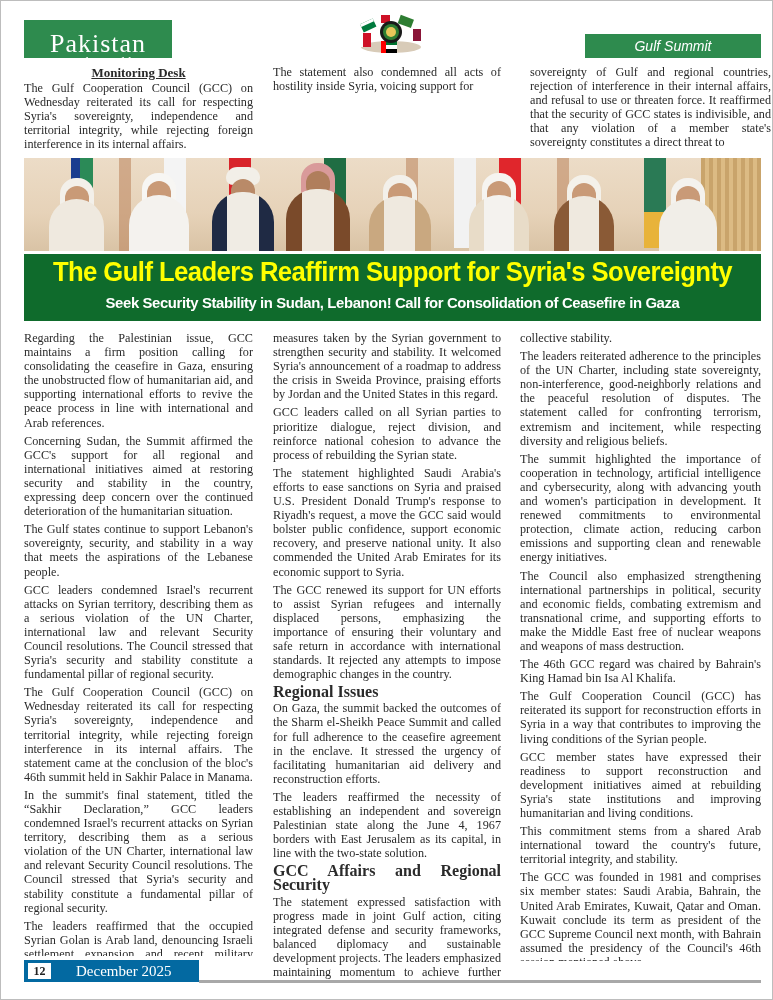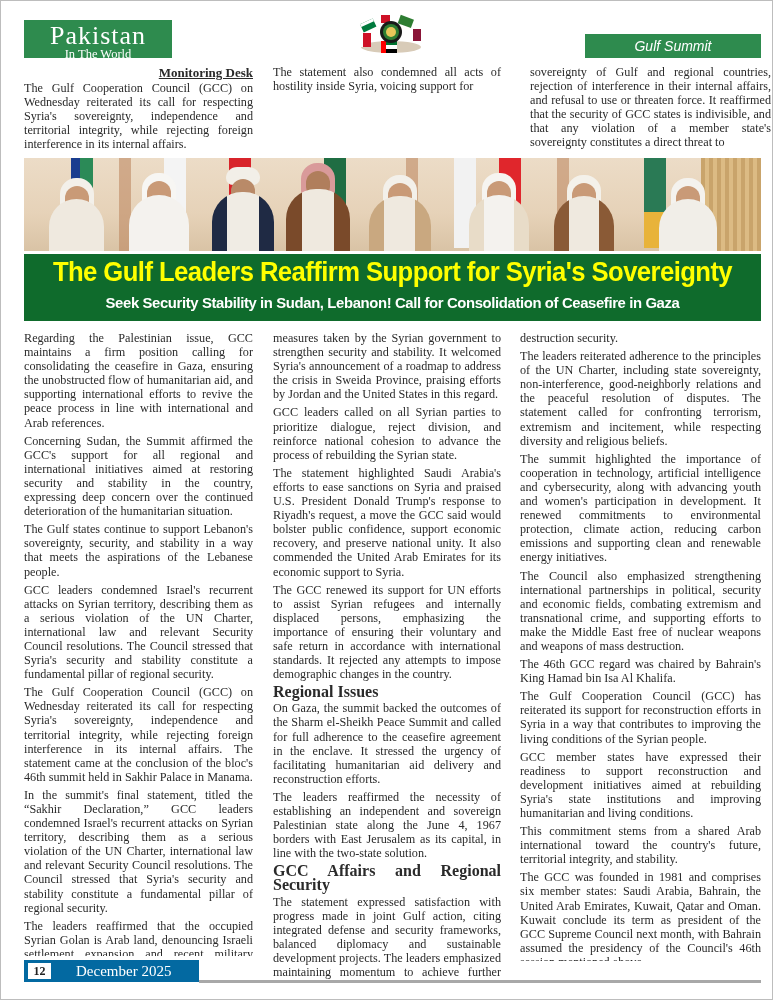--- a/index.html
+++ b/index.html
@@ -3,35 +3,35 @@
 <meta charset="utf-8">
 <style>
   * { box-sizing: border-box; margin: 0; padding: 0; }
   html, body { width: 773px; height: 1000px; background: #ffffff; overflow: hidden; }
   body { font-family: "Liberation Serif", "DejaVu Serif", serif; color: #222; position: relative; }
 
   .page-frame { position: absolute; left: 0; top: 0; width: 773px; height: 1000px; border: 1px solid #bdbdbd; }
 
   
   .masthead { position: absolute; left: 23px; top: 19px; width: 148px; height: 38px; background: #2e8b4e; color: #fff; text-align: center; }
-  .masthead .mh-title { display: block; font-family: "Liberation Serif", serif; font-size: 26px; line-height: 24px; letter-spacing: 1px; padding-top: 4px; }
+  .masthead .mh-title { display: block; font-family: "Liberation Serif", serif; font-size: 26px; line-height: 24px; letter-spacing: 1px; padding-top: 12px; }
   .masthead .mh-sub { display: block; font-family: "Liberation Serif", serif; font-size: 12.5px; line-height: 12px; }
 
   .gcc-logo { position: absolute; left: 352px; top: 12px; width: 76px; height: 42px; }
 
   .section-tag { position: absolute; left: 584px; top: 33px; width: 176px; height: 24px; background: #2e8b4e; color: #fff; font-family: "Liberation Sans", sans-serif; font-style: italic; font-size: 14px; line-height: 24px; text-align: center; }
 
   
   .col { position: absolute; font-size: 12.2px; line-height: 14.1px; text-align: justify; color: #2a2a2a; }
   .col p { margin-bottom: 4px; }
   .col h4 { font-weight: bold; font-size: 16px; line-height: 14.1px; margin-bottom: 2px; }
   .col-top-1 { left: 23px; top: 64px; width: 229px; }
   .col-top-2 { left: 272px; top: 64px; width: 228px; }
   .col-top-3 { left: 529px; top: 64px; width: 241px; }
-  .byline { text-align: right; font-weight: bold; text-decoration: underline; font-size: 13px; line-height: 15px; margin-bottom: 1px; }
+  .byline { text-align: center; font-weight: bold; text-decoration: underline; font-size: 13px; line-height: 15px; margin-bottom: 1px; }
 
   .col-1 { left: 23px; top: 330px; width: 229px; height: 625px; overflow: hidden; }
   .col-2 { left: 272px; top: 330px; width: 228px; height: 650px; overflow: hidden; }
   .col-3 { left: 519px; top: 330px; width: 241px; height: 630px; overflow: hidden; }
 
   
   .photo { position: absolute; left: 23px; top: 157px; width: 737px; height: 93px; overflow: hidden;
            background: linear-gradient(180deg, #ecdcc7 0%, #e6d2b8 60%, #d9c3a5 100%); }
   .photo .pillar { position: absolute; top: 0; width: 12px; height: 100%; background: #b9825a; opacity: .55; }
   .photo .flag { position: absolute; top: 0; width: 22px; height: 90px; }
@@ -171,21 +171,21 @@
       <p>GCC leaders called on all Syrian parties to prioritize dialogue, reject division, and reinforce national cohesion to advance the process of rebuilding the Syrian state.</p>
       <p>The statement highlighted Saudi Arabia's efforts to ease sanctions on Syria and praised U.S. President Donald Trump's response to Riyadh's request, a move the GCC said would bolster public confidence, support economic recovery, and preserve national unity. It also commended the United Arab Emirates for its economic support to Syria.</p>
       <p>The GCC renewed its support for UN efforts to assist Syrian refugees and internally displaced persons, emphasizing the importance of ensuring their voluntary and safe return in accordance with international standards. It rejected any attempts to impose demographic changes in the country.</p>
       <h4>Regional Issues</h4>
       <p>On Gaza, the summit backed the outcomes of the Sharm el-Sheikh Peace Summit and called for full adherence to the ceasefire agreement in the enclave. It stressed the urgency of facilitating humanitarian aid delivery and reconstruction efforts.</p>
       <p>The leaders reaffirmed the necessity of establishing an independent and sovereign Palestinian state along the June 4, 1967 borders with East Jerusalem as its capital, in line with the two-state solution.</p>
       <h4>GCC Affairs and Regional Security</h4>
       <p>The statement expressed satisfaction with progress made in joint Gulf action, citing integrated defense and security frameworks, balanced diplomacy and sustainable development projects. The leaders emphasized maintaining momentum to achieve further gains for GCC states and their peoples.</p>
     </div>
   <div class="col col-3">
-      <p>destruction security.</p>
+      <p>collective stability.</p>
       <p>The leaders reiterated adherence to the principles of the UN Charter, including state sovereignty, non-interference, good-neighborly relations and the peaceful resolution of disputes. The statement called for confronting terrorism, extremism and incitement, while respecting diversity and religious beliefs.</p>
       <p>The summit highlighted the importance of cooperation in technology, artificial intelligence and cybersecurity, along with advancing youth and women's participation in development. It renewed commitments to environmental protection, climate action, reducing carbon emissions and supporting clean and renewable energy initiatives.</p>
       <p>The Council also emphasized strengthening international partnerships in political, security and economic fields, combating extremism and transnational crime, and supporting efforts to make the Middle East free of nuclear weapons and weapons of mass destruction.</p>
       <p>The 46th GCC regard was chaired by Bahrain's King Hamad bin Isa Al Khalifa.</p>
       <p>The Gulf Cooperation Council (GCC) has reiterated its support for reconstruction efforts in Syria in a way that contributes to improving the living conditions of the Syrian people.</p>
       <p>GCC member states have expressed their readiness to support reconstruction and development initiatives aimed at rebuilding Syria's state institutions and improving humanitarian and living conditions.</p>
       <p>This commitment stems from a shared Arab international toward the country's future, territorial integrity, and stability.</p>
       <p>The GCC was founded in 1981 and comprises six member states: Saudi Arabia, Bahrain, the United Arab Emirates, Kuwait, Qatar and Oman. Kuwait  conclude its term as president of the GCC Supreme Council next month, with Bahrain assumed the presidency of the Council's 46th session mentioned above.</p>
     </div>
 

